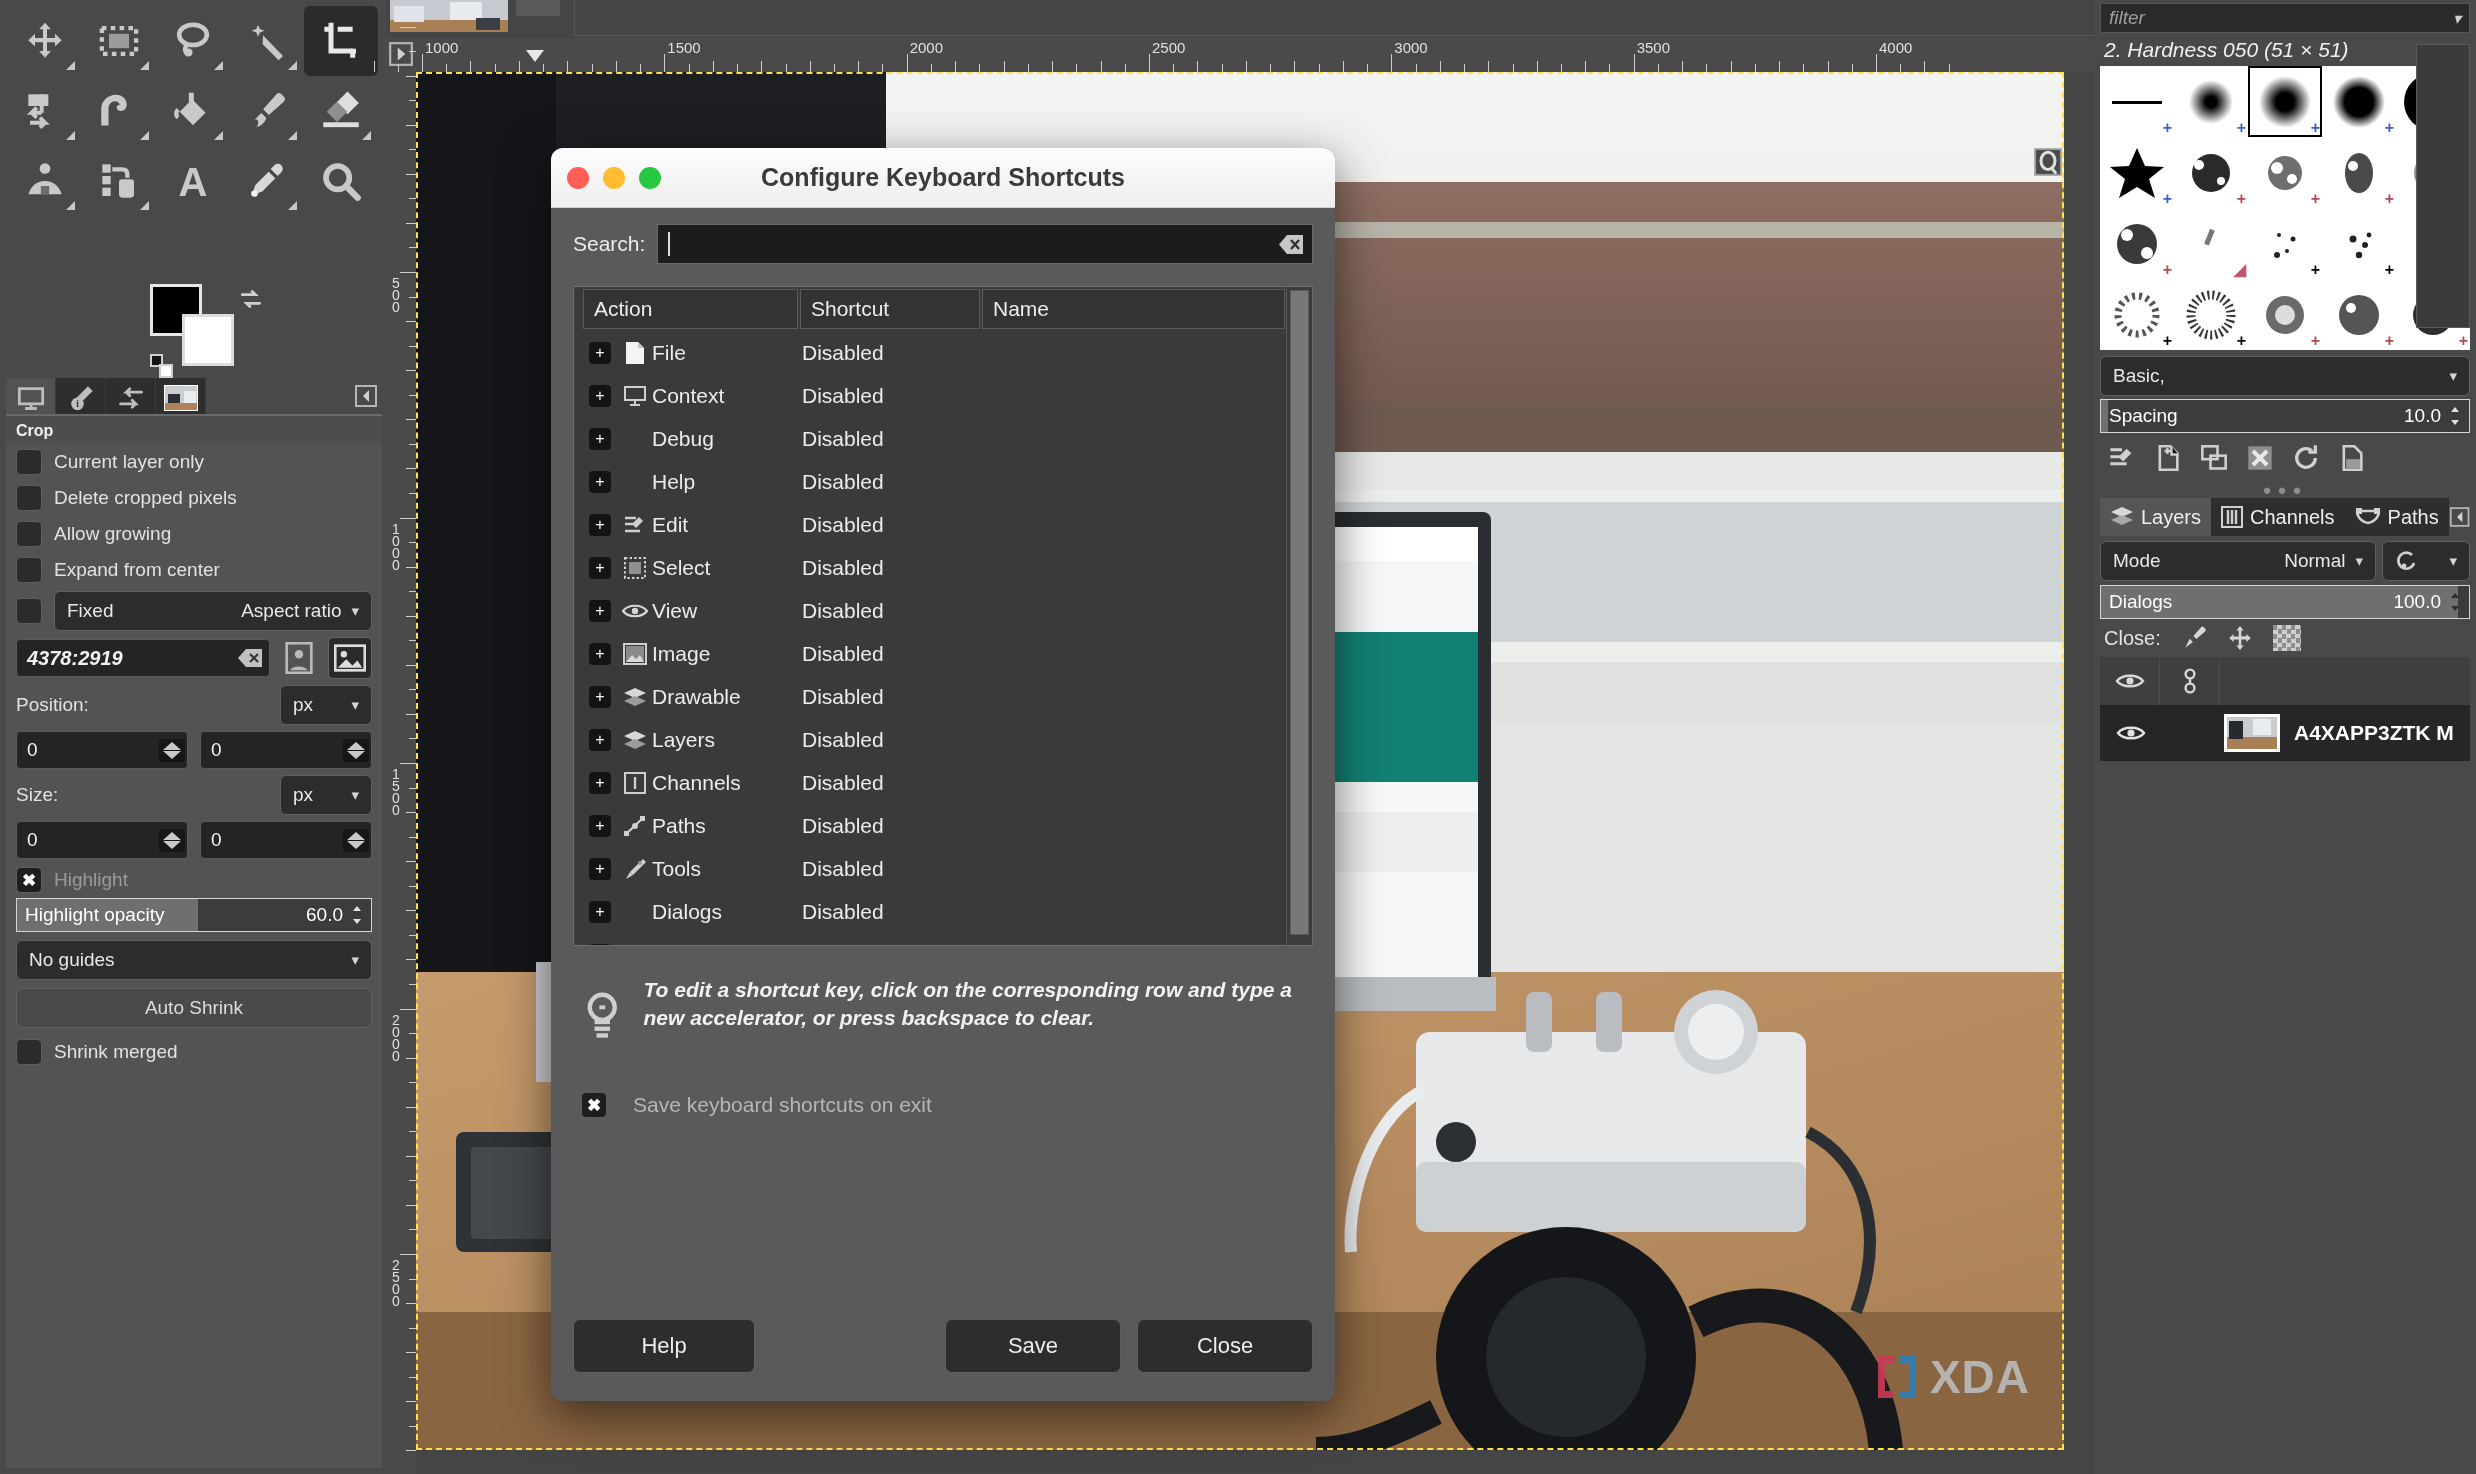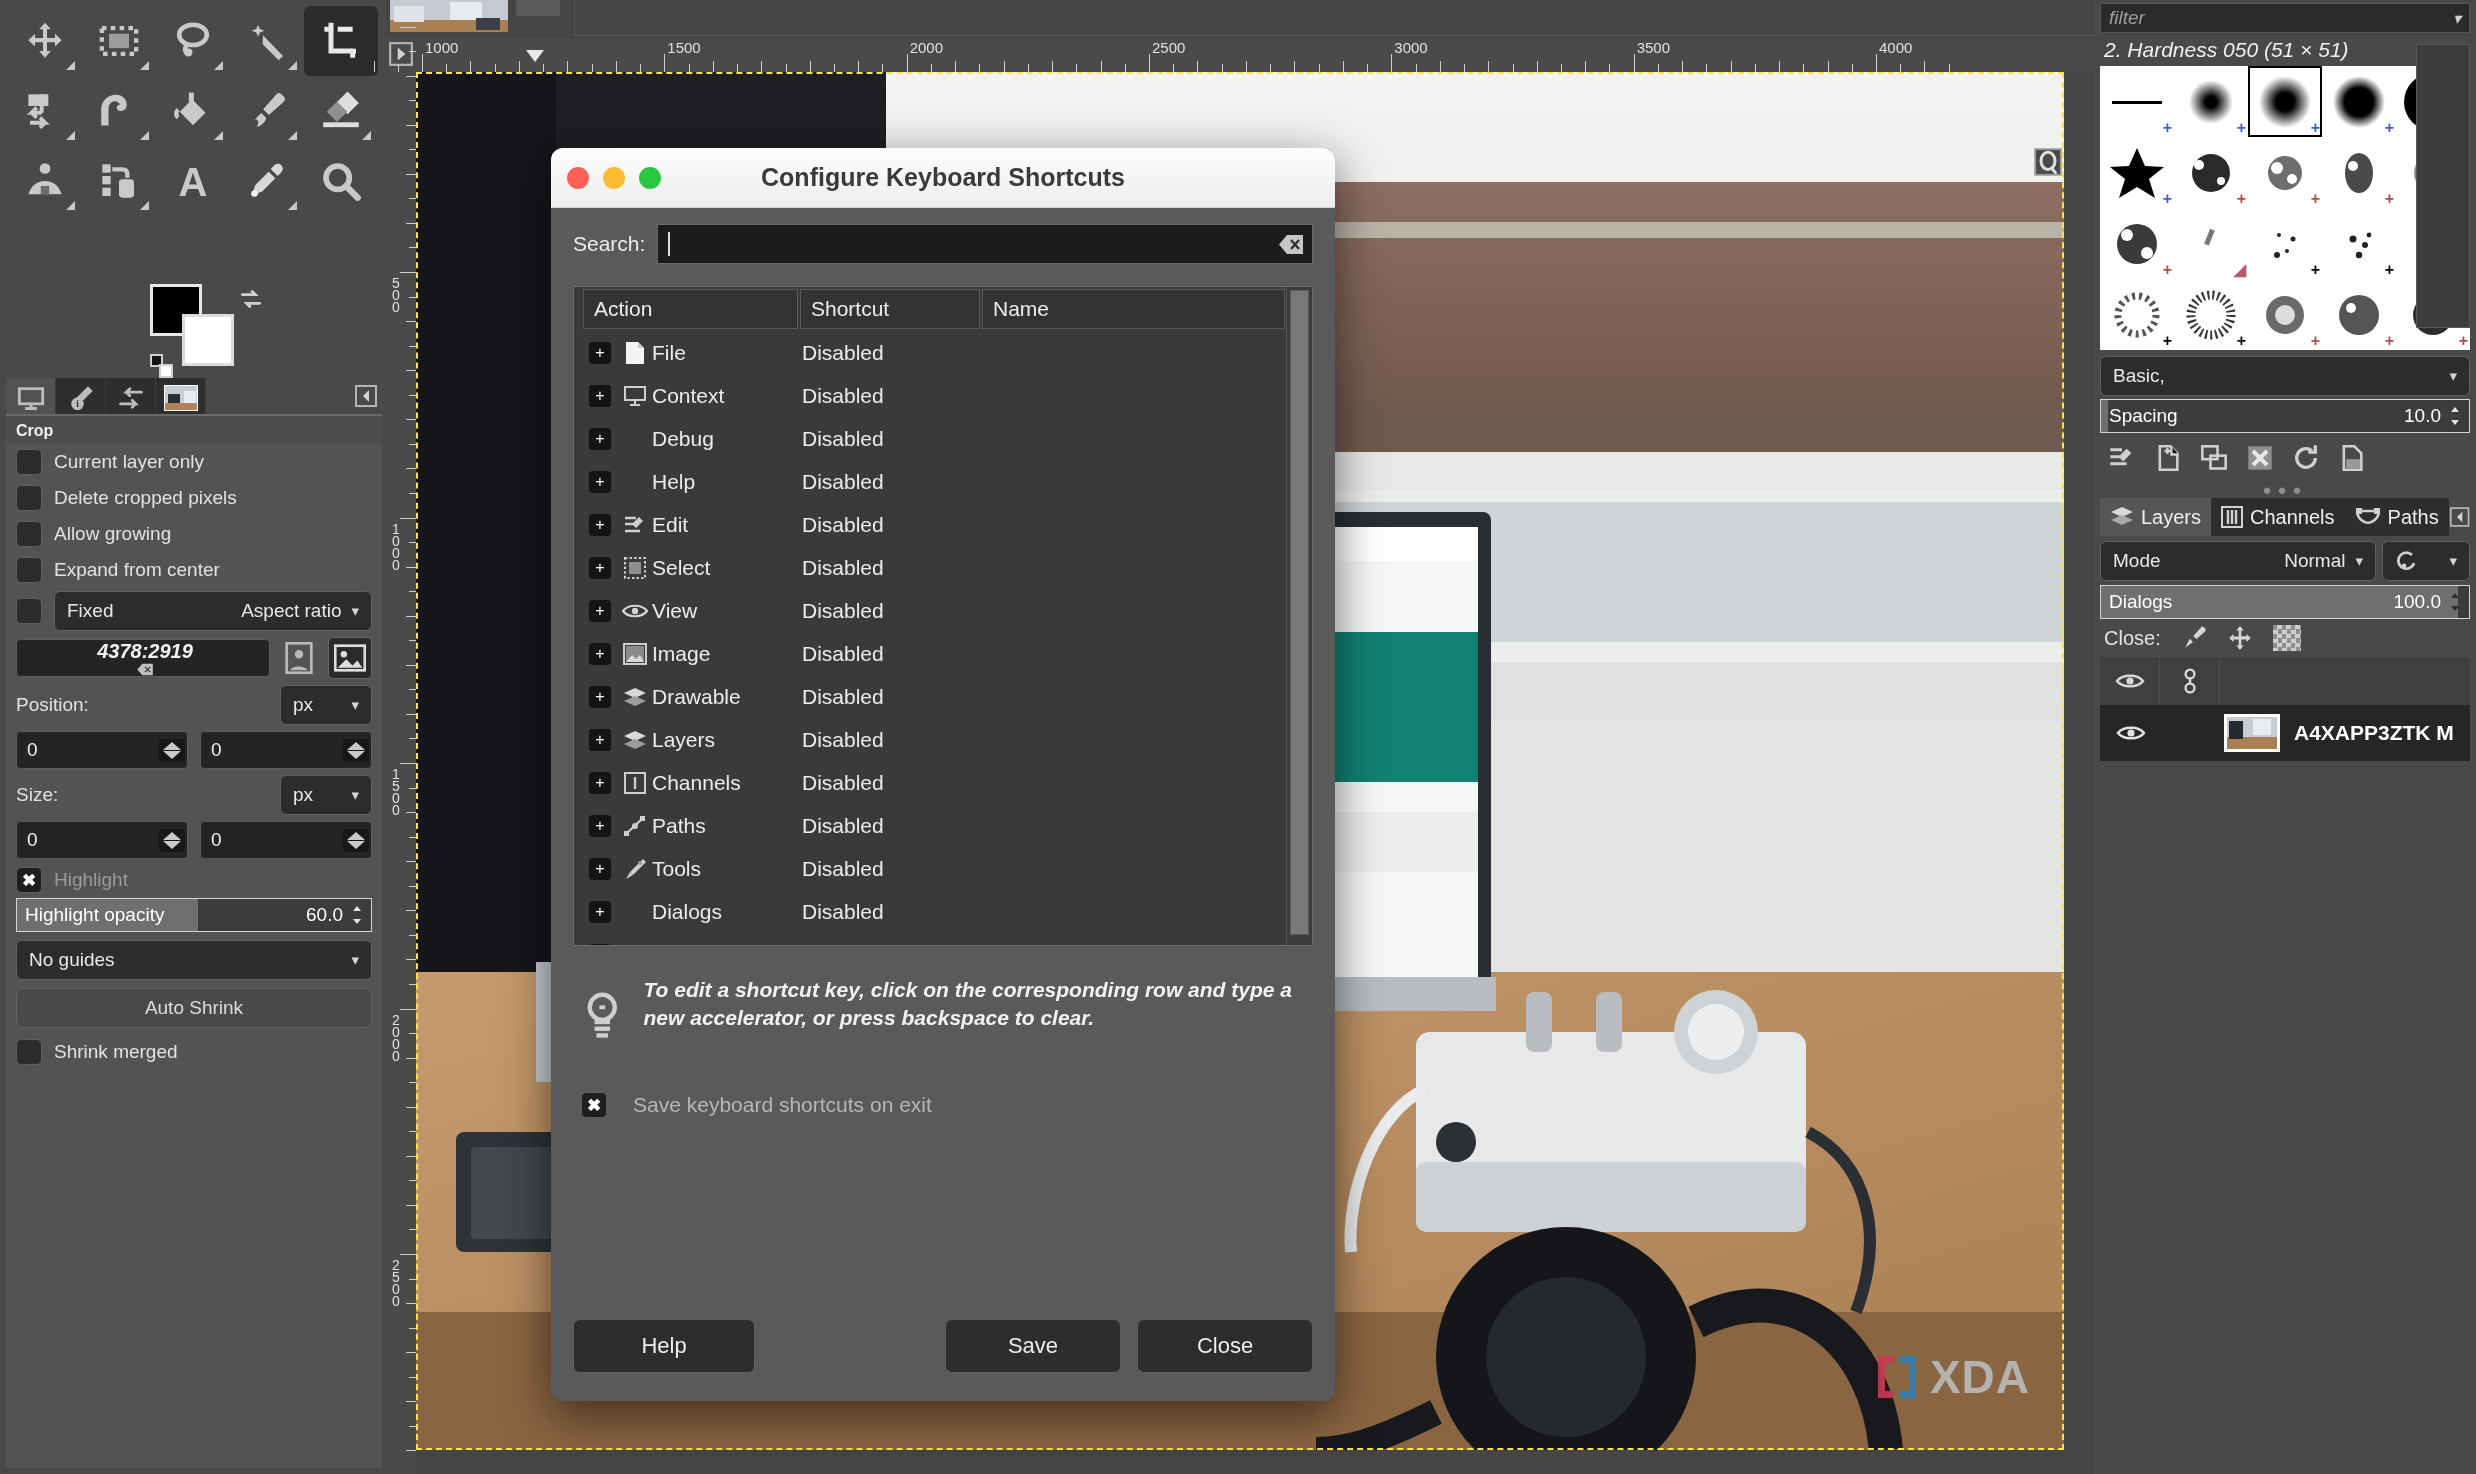--- a/index.html
+++ b/index.html
@@ -73,21 +73,21 @@
   .combo {
     background:#2c2c2c; border:1px solid #606060; border-radius:6px;
     height:40px; display:flex; align-items:center; justify-content:space-between;
     padding:0 12px; color:#e8e8e8; font-size:19px;
   }
   .combo .chev { color:#d4d4d4; font-size:15px; }
 
   .entry {
     background:#242424; border:1px solid #5a5a5a; border-radius:4px;
     height:38px; display:flex; align-items:center; justify-content:space-between;
-    padding:0 6px 0 10px; color:#f2f2f2; font-size:20px;flex-direction:column;
+    padding:0 6px 0 10px; color:#f2f2f2; font-size:20px;
   }
   .entry.italic { font-style:italic; font-weight:bold; }
 
   .spin {
     background:#242424;border:1px solid #5a5a5a;border-radius:4px;
     height:38px; display:flex; align-items:center; justify-content:space-between;
     padding:0 2px 0 10px; color:#f0f0f0; font-size:19px;
   }
   .spin-arrows { display:flex;flex-direction:column;gap:1px;background:#171717;
     border-radius:3px;padding:3px 4px;}

